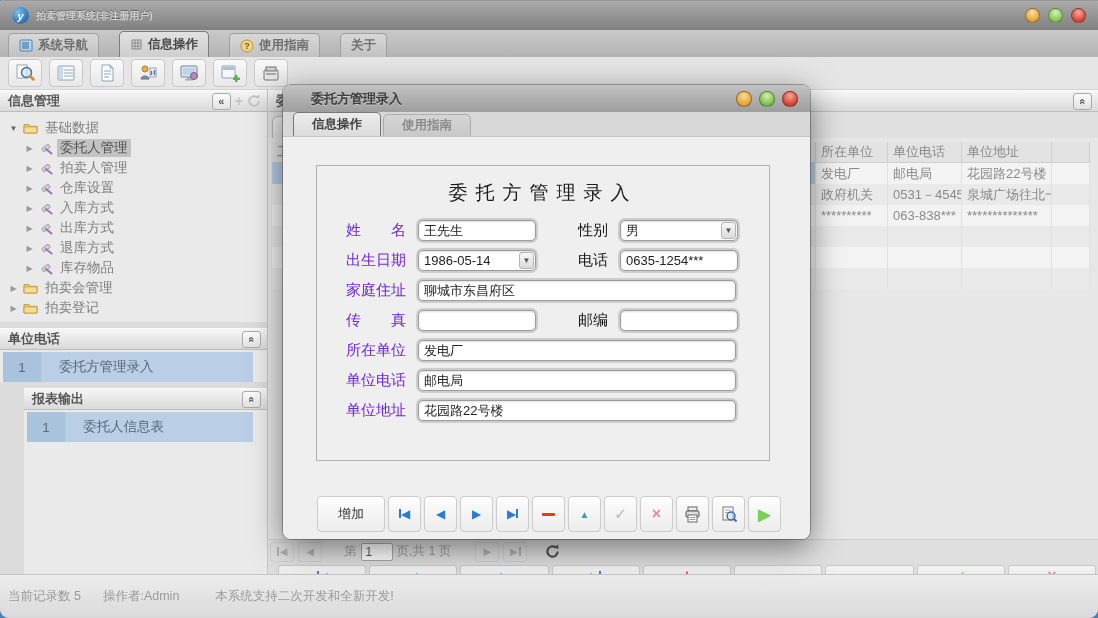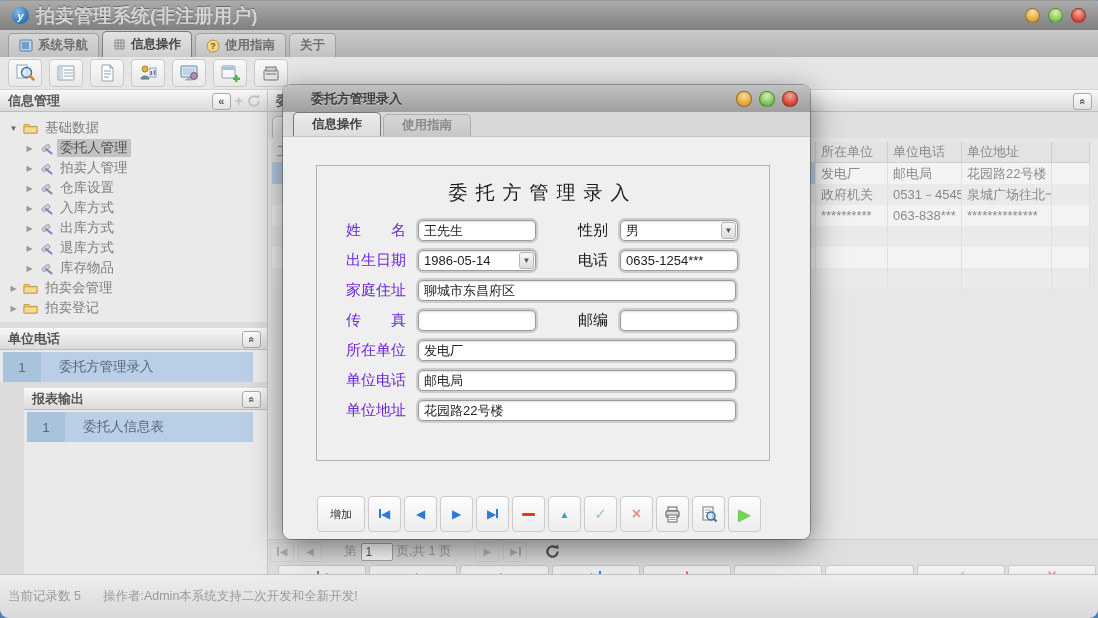--- a/index.html
+++ b/index.html
@@ -8,31 +8,31 @@
        font-family:"Liberation Sans","DejaVu Sans",sans-serif;border-radius:3px 3px 9px 9px;}
 
   
   .titlebar{position:absolute;top:0;left:0;right:0;height:30px;
     background:linear-gradient(#ababab,#7f7f7f);border-top:1px solid #9a9a9a;
     display:flex;align-items:center;padding:0 12px;}
   .appicon{width:17px;height:17px;border-radius:50%;margin-right:7px;
     background:radial-gradient(circle at 35% 30%,#7fc0ea,#3a7fc0 55%,#1c5a96);
     color:#fff;font-size:11px;font-weight:bold;font-style:italic;
     display:flex;align-items:center;justify-content:center;}
-  .apptitle{font-size:19px;font-weight:bold;color:#d4d4d4;text-shadow:0 -1px 0 rgba(0,0,0,.35);}
+  .apptitle{font-size:10px;font-weight:bold;color:#d4d4d4;text-shadow:0 -1px 0 rgba(0,0,0,.35);}
   .winbtns{margin-left:auto;display:flex;gap:8px;}
   .wbtn{width:15px;height:15px;border-radius:50%;border:1px solid rgba(70,45,10,.45);}
   .wbtn.min{background:radial-gradient(circle at 50% 28%,#f8e0a4,#e5aa40 62%,#c9892a);}
   .wbtn.max{background:radial-gradient(circle at 50% 28%,#d9f0bc,#8cc95e 62%,#5fa93c);border-color:rgba(35,75,20,.45);}
   .wbtn.close{background:radial-gradient(circle at 50% 28%,#f2ada0,#d95244 62%,#b53628);border-color:rgba(95,20,10,.5);}
 
   
   .maintabs{position:absolute;top:30px;left:0;right:0;height:27px;
     background:linear-gradient(#c9c9c9,#b3b3b3);display:flex;align-items:flex-end;padding-left:8px;}
-  .mtab{height:24px;margin-right:3px;padding:0 10px;display:flex;align-items:center;gap:5px;
+  .mtab{height:24px;margin-right:20px;padding:0 10px;display:flex;align-items:center;gap:5px;
     background:linear-gradient(#d8d8d8,#c2c2c2);border:1px solid #9f9f9f;border-bottom:none;
     border-radius:5px 5px 0 0;font-size:12.5px;font-weight:bold;color:#6e6e6e;justify-content:center;}
   .mtab.active{height:26px;background:linear-gradient(#e2e2e2,#cecece);border-color:#7c7c7c;color:#454545;}
 
   
   .toolbar{position:absolute;top:57px;left:0;right:0;height:33px;background:#e6e6e6;
     border-bottom:1px solid #d2d2d2;display:flex;align-items:center;padding-left:8px;gap:7px;}
   .tbicon{width:34px;height:28px;border:1px solid #c9c9c9;border-radius:4px;
     background:linear-gradient(#f9f9f9,#e8e8e8);display:flex;align-items:center;justify-content:center;}
 
@@ -96,21 +96,21 @@
   .teal{color:#3aa0b0;font-size:10px;}
   .grcheck{color:#9bc89b;font-size:15px;font-weight:bold;}
   .pkx{color:#e09090;font-size:16px;font-weight:bold;line-height:1;}
 
   
   .statusbar{position:absolute;left:0;right:0;bottom:0;height:44px;
     background:linear-gradient(#ededed,#dadada);border-top:1px solid #c6c6c6;
     display:flex;align-items:center;padding-left:8px;font-size:12.5px;color:#9a9a9a;
     border-radius:0 0 9px 9px;}
   .statusbar .s2{margin-left:22px;}
-  .statusbar .s3{}
+  .statusbar .s3{margin-left:36px;}
 
   
   .dialog{position:absolute;left:283px;top:85px;width:527px;height:454px;border-radius:8px;
     box-shadow:0 8px 32px rgba(0,0,0,.5),0 0 0 1px rgba(110,110,110,.55);
     display:flex;flex-direction:column;background:#efefef;z-index:10;}
   .dlg-title{height:27px;border-radius:8px 8px 0 0;background:linear-gradient(#c2c2c2,#9e9e9e);
     display:flex;align-items:center;padding:0 12px 0 28px;}
   .dlg-title .t{font-size:13px;font-weight:bold;color:#3c3c3c;text-shadow:0 1px 0 rgba(255,255,255,.35);}
   .dlg-lights{margin-left:auto;display:flex;gap:7px;}
   .dlight{width:16px;height:16px;border-radius:50%;border:1px solid rgba(70,45,10,.5);}
@@ -136,21 +136,21 @@
   .f-small{width:118px;margin-left:10px;}
   .f-wide{width:318px;margin-left:10px;}
   .combo{position:relative;width:118px;margin-left:10px;}
   .combo .field{width:100%;padding-right:18px;}
   .cbtn{position:absolute;right:2px;top:2px;bottom:2px;width:15px;border:1px solid #b5b5b5;border-radius:3px;
     background:linear-gradient(#f7f7f7,#dcdcdc);display:flex;align-items:center;justify-content:center;
     font-size:8px;color:#555;}
   .dlg-toolbar{position:absolute;left:34px;bottom:6px;height:37px;display:flex;gap:3px;}
   .tbtn{width:33px;height:36px;border:1px solid #ccc;border-radius:4px;
     background:linear-gradient(#fdfdfd,#ececec);display:flex;align-items:center;justify-content:center;gap:1px;}
-  .tbtn.add{width:48px;font-size:11px;color:#333;text-align:right;}
+  .tbtn.add{width:68px;font-size:13px;color:#333;text-align:right;}
   .dblue{color:#2b7bd4;font-size:12px;}
   .dminus{width:13px;height:3px;background:#e23c0f;border-radius:1px;}
   .dplay{color:#76d455;font-size:16px;text-shadow:0 0 1px #3f9e28;}
 </style>
 </head>
 <body>
 
 <div class="app">
 
   <div class="titlebar">

